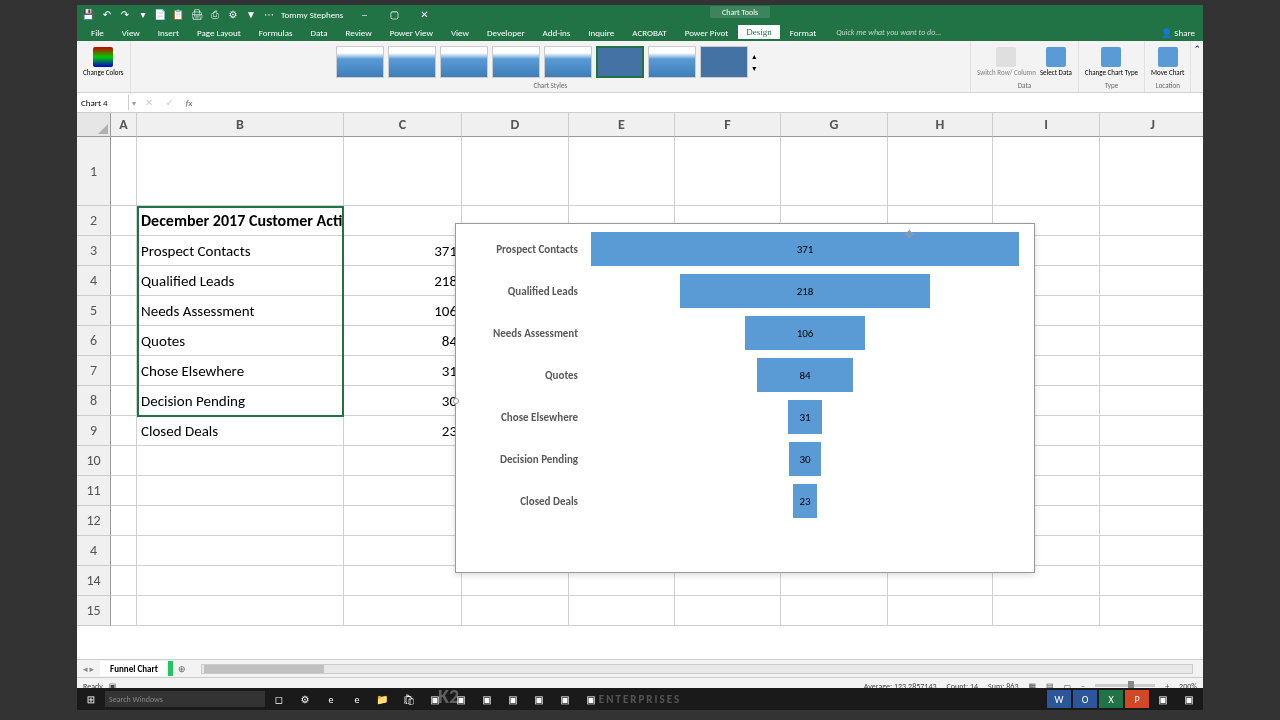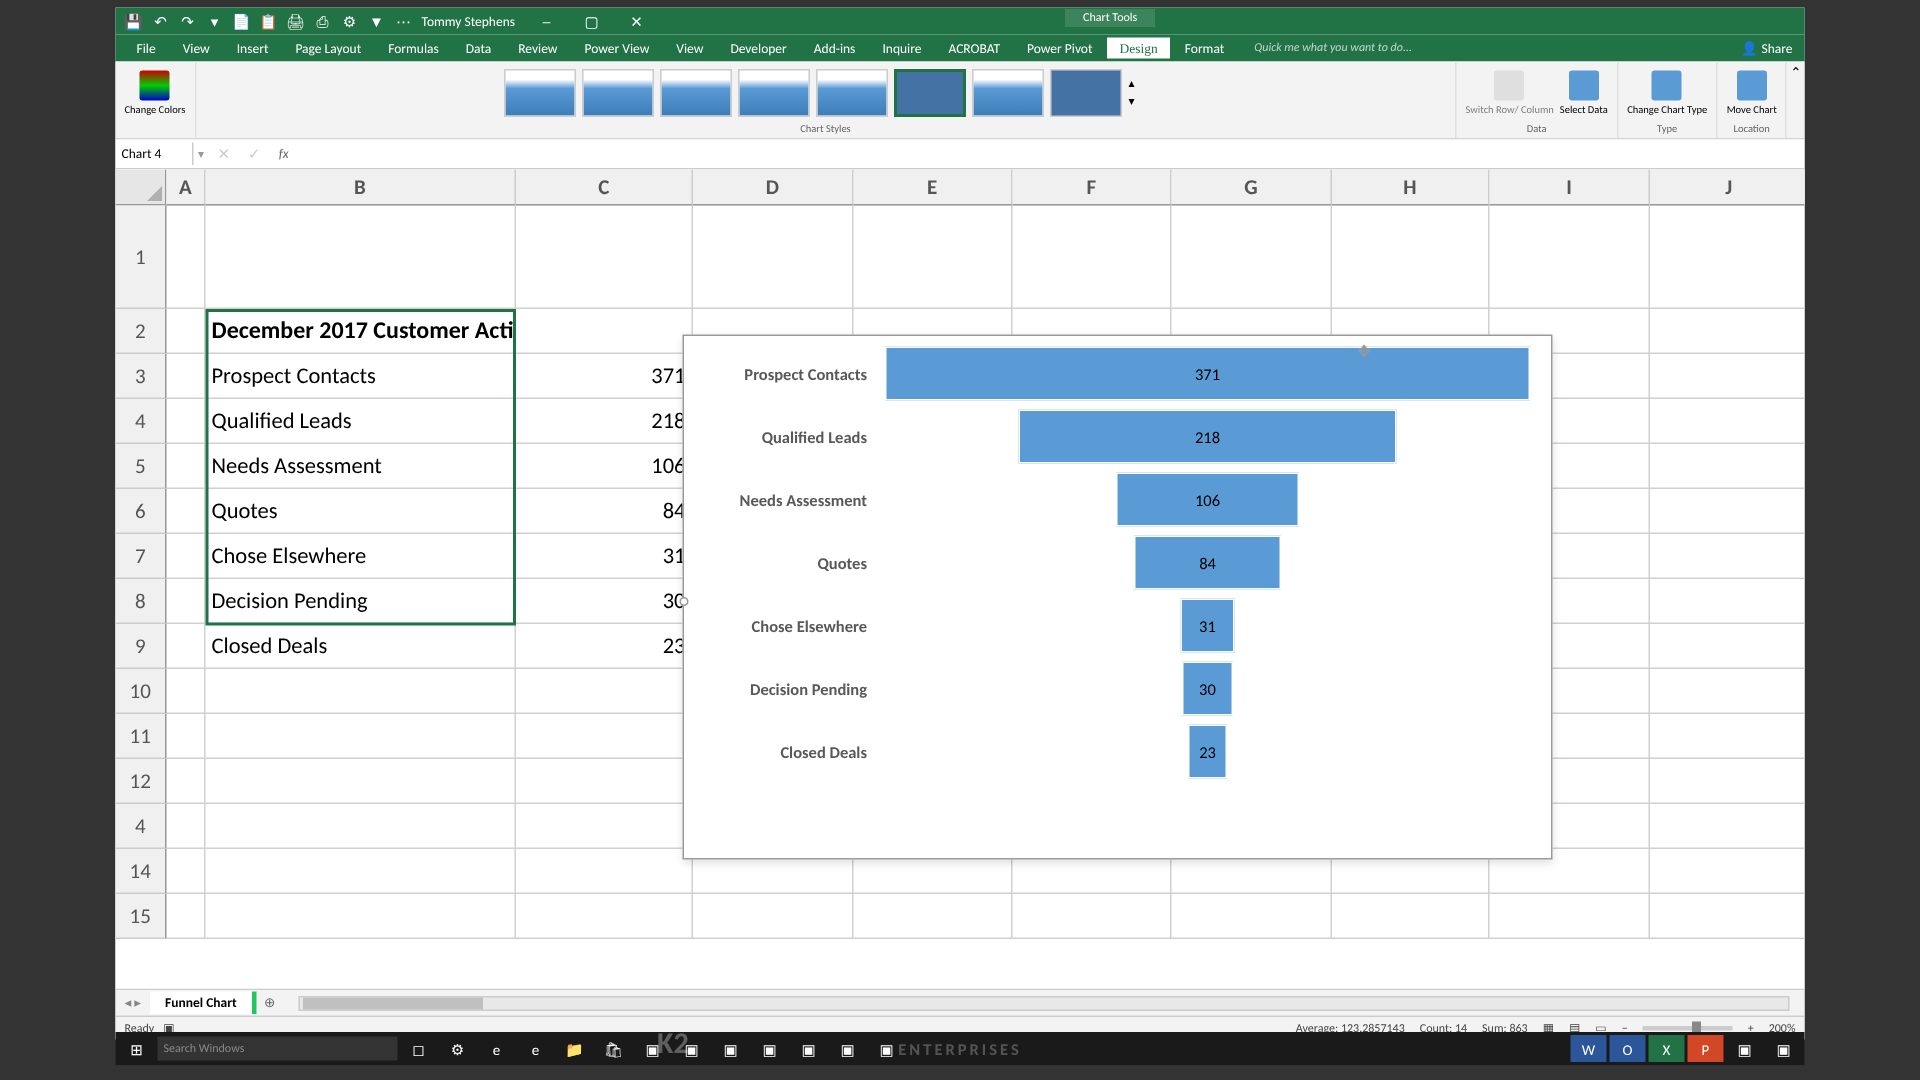--- a/index.html
+++ b/index.html
@@ -49,21 +49,21 @@
 .chart-title { text-align: center; font-size: 16px; color: #595959; padding: 8px 0 4px; }
 .chart-body { padding: 4px 10px 10px 10px; }
 .funnel-row { display: flex; align-items: center; height: 42px; }
 .funnel-label { width: 120px; text-align: right; padding-right: 8px; font-size: 11px; color: #595959; font-weight: bold; }
 .funnel-bar-wrap { flex: 1; display: flex; justify-content: center; }
 .funnel-bar { background: #5b9bd5; color: #000; font-size: 11px; display: flex; align-items: center; justify-content: center; height: 36px; border: 1px solid #fff; }
 .chart-handle { position: absolute; width: 6px; height: 6px; background: #fff; border: 1px solid #999; border-radius: 50%; }
 .move-icon { position: absolute; right: 120px; top: 4px; font-size: 11px; color: #999; }
 
 .sheet-tabs { height: 18px; border-top: 1px solid #ccc; display: flex; align-items: center; background: #f3f3f3; font-size: 9px; }
-.sheet-tab { padding: 2px 10px; border-right: 3px solid #22c55e; background: #fff; font-weight: bold; cursor: pointer; }
+.sheet-tab { padding: 2px 10px; border-right: 5px solid #22c55e; background: #fff; font-weight: bold; cursor: pointer; }
 .add-sheet { width: 18px; text-align: center; cursor: pointer; color: #666; }
 .hscroll { flex: 1; margin: 0 10px; height: 10px; background: #e8e8e8; position: relative; border: 1px solid #ccc; }
 .hscroll-thumb { position:absolute; left: 2px; width: 120px; height: 100%; background: #c0c0c0; }
 
 .status-bar { height: 16px; background: #f3f3f3; border-top: 1px solid #ccc; display: flex; align-items: center; font-size: 8px; padding: 0 6px; color: #444; }
 .status-right { margin-left: auto; display: flex; gap: 10px; align-items: center; }
 .zoom-slider { width: 60px; height: 3px; background: #ccc; position: relative; }
 .zoom-thumb { position:absolute; left: 55%; top:-3px; width: 6px; height: 9px; background: #888; }
 
 .taskbar { position: absolute; left: 77px; bottom: 10px; width: 1126px; height: 22px; background: #1a1a1a; display: flex; align-items: center; gap: 2px; padding: 0 2px; }

